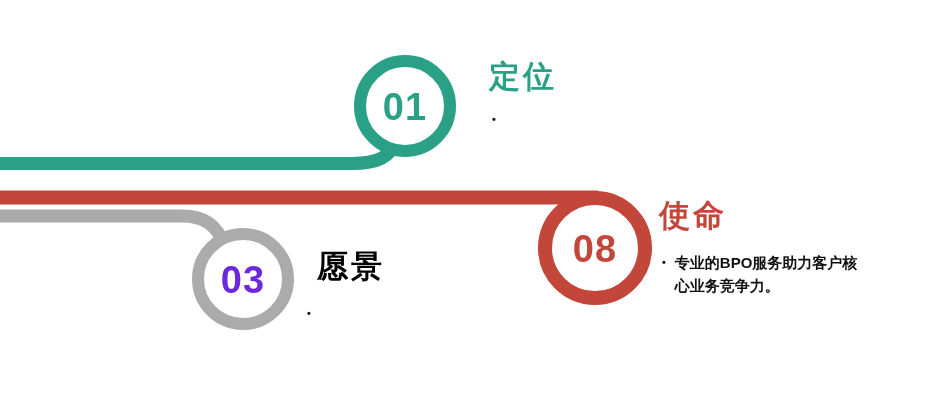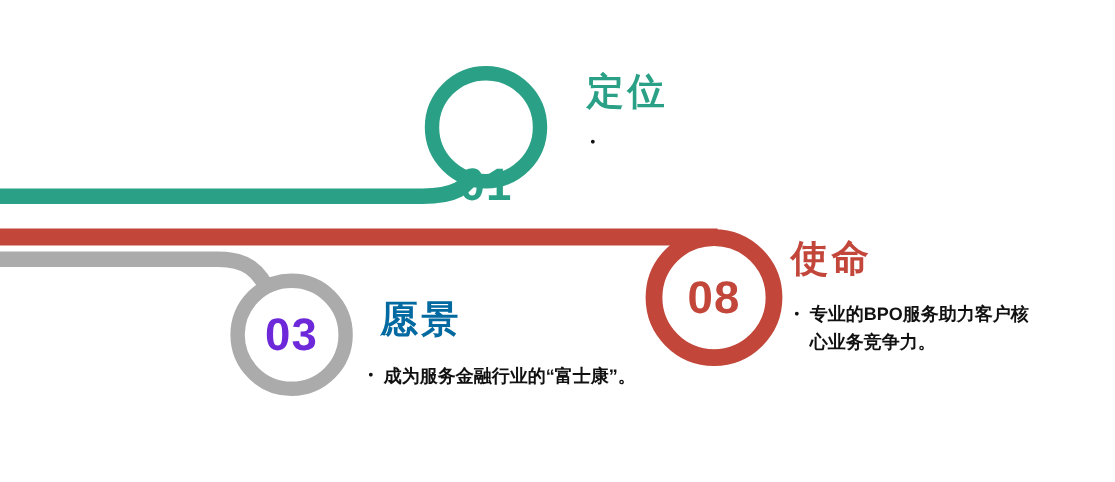--- a/index.html
+++ b/index.html
@@ -13,40 +13,40 @@
   .bg-svg{position:absolute;left:0;top:0;}
 
   .num{
     position:absolute;
     transform:translate(-50%,-50%);
     font-weight:700;
     font-size:38px;
     letter-spacing:1px;
     white-space:nowrap;
   }
-  .n1{left:405px;top:107px;margin-top:48px;}
+  .n1{left:405px;top:107px;}
   .n2{left:595px;top:249px;}
   .n3{left:243px;top:280px;}
 
   .title{
     position:absolute;
     font-weight:700;
     font-size:31px;
     letter-spacing:3px;
     white-space:nowrap;
     line-height:1.1;
   }
   .t1{left:489px;top:60px;}
   .t2{left:659px;top:199px;}
   .t3{left:317px;top:250px;}
 
   .teal{color:#2aa186;}
   .red{color:#c2463a;}
   .grey{color:#6d28d9;}
-  .olive{color:#0369a1;}
+  .olive{color:#000000;}
 
   .bullet{
     position:absolute;
     display:flex;
     align-items:flex-start;
     font-weight:700;
     font-size:15px;
     color:#111;
     line-height:1.55;
   }
@@ -88,16 +88,15 @@
     <span class="dot">•</span>
   </div>
 
   <div class="bullet b2">
     <span class="dot">•</span>
     <span>专业的BPO服务助力客户核心业务竞争力。</span>
   </div>
 
   <div class="bullet b3">
     <span class="dot">•</span>
-    <span>成为服务金融行业的“富士康”。</span>
   </div>
 
 </div>
 
 </body></html>

